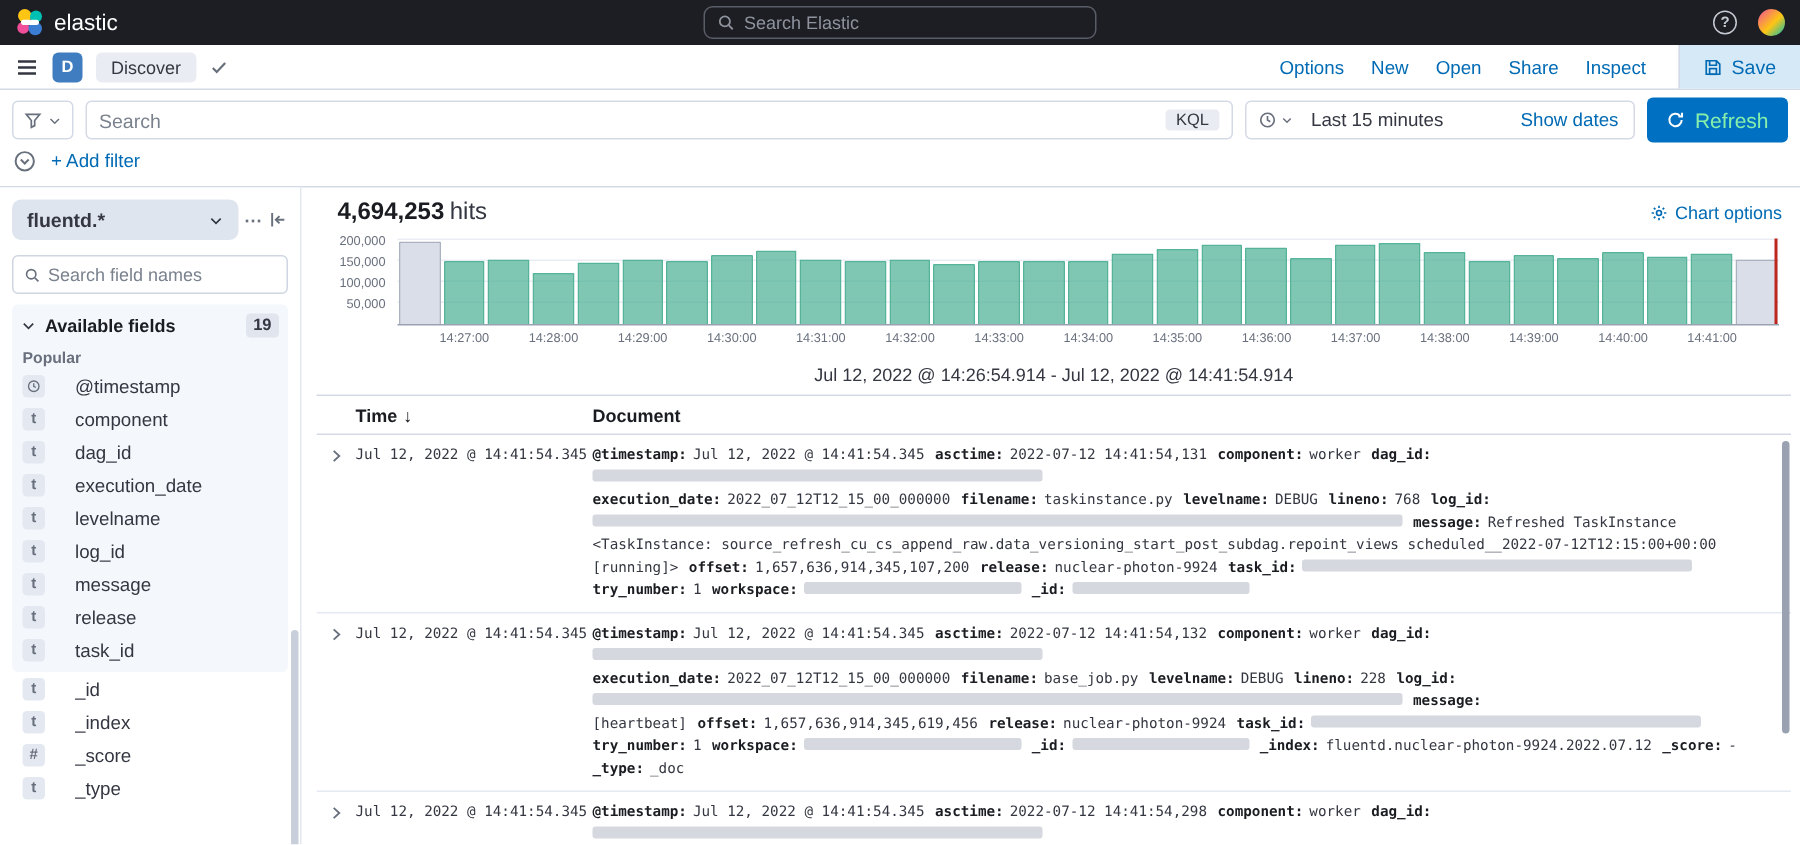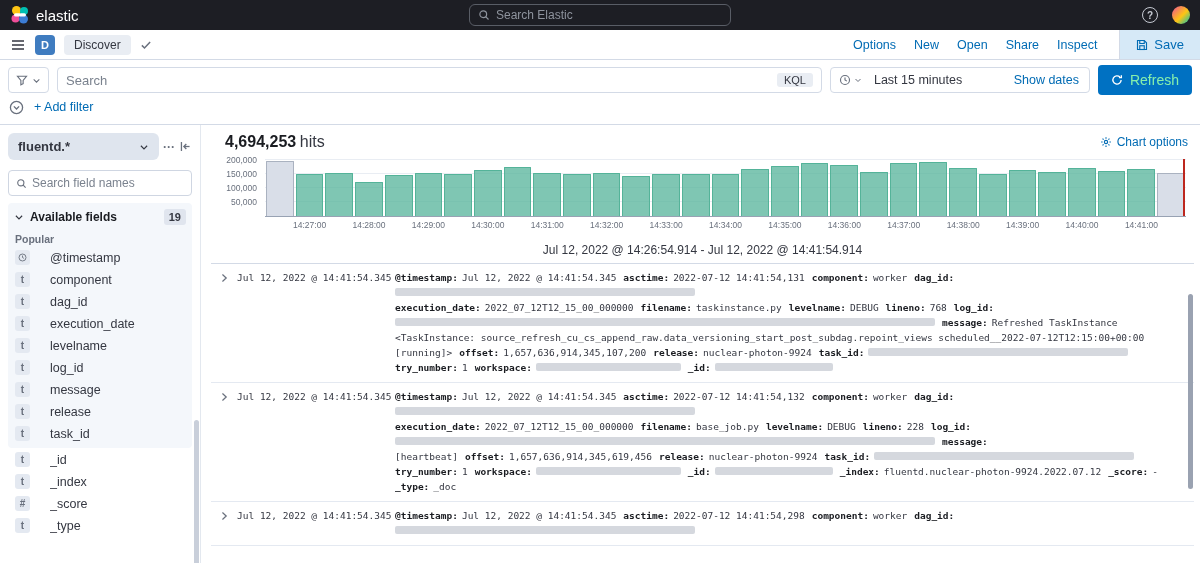--- a/index.html
+++ b/index.html
@@ -393,20 +393,27 @@
             <span class="xlab" style="left: 75.8065%;">14:38:00</span>
             <span class="xlab" style="left: 82.2581%;">14:39:00</span>
             <span class="xlab" style="left: 88.7097%;">14:40:00</span>
             <span class="xlab" style="left: 95.1613%;">14:41:00</span>
           </div>
       </div>
 
       <div class="caption">Jul 12, 2022 @ 14:26:54.914 - Jul 12, 2022 @ 14:41:54.914</div>
 
       <div class="dtable">
+        <div class="thead">
+          <span class="thtime">
+            <span>Time</span>
+            <span>↓</span>
+          </span>
+          <span class="thdoc">Document</span>
+        </div>
         <div id="rows">
             <div class="trow">
               <span class="expand">
                 <svg width="10" height="10" viewBox="0 0 16 16" fill="none" stroke="#69707d" stroke-width="2">
                   <path d="M5.5 2.5l6 5.5-6 5.5"></path>
                 </svg>
               </span>
               <div class="ttime">Jul 12, 2022 @ 14:41:54.345</div>
               <div class="tdoc"><span class="fld">@timestamp:</span><span class="val">Jul 12, 2022 @ 14:41:54.345</span><span class="fld">asctime:</span><span class="val">2022-07-12 14:41:54,131</span><span class="fld">component:</span><span class="val">worker</span><span class="fld">dag_id:</span><span class="redact" style="width: 300px;"></span><span class="fld">execution_date:</span><span class="val">2022_07_12T12_15_00_000000</span><span class="fld">filename:</span><span class="val">taskinstance.py</span><span class="fld">levelname:</span><span class="val">DEBUG</span><span class="fld">lineno:</span><span class="val">768</span><span class="fld">log_id:</span><span class="redact" style="width: 540px;"></span><span class="fld">message:</span><span class="val">Refreshed TaskInstance &lt;TaskInstance: source_refresh_cu_cs_append_raw.data_versioning_start_post_subdag.repoint_views scheduled__2022-07-12T12:15:00+00:00 [running]&gt;</span><span class="fld">offset:</span><span class="val">1,657,636,914,345,107,200</span><span class="fld">release:</span><span class="val">nuclear-photon-9924</span><span class="fld">task_id:</span><span class="redact" style="width: 260px;"></span><span class="fld">try_number:</span><span class="val">1</span><span class="fld">workspace:</span><span class="redact" style="width: 145px;"></span><span class="fld">_id:</span><span class="redact" style="width: 118px;"></span></div>
             </div>

